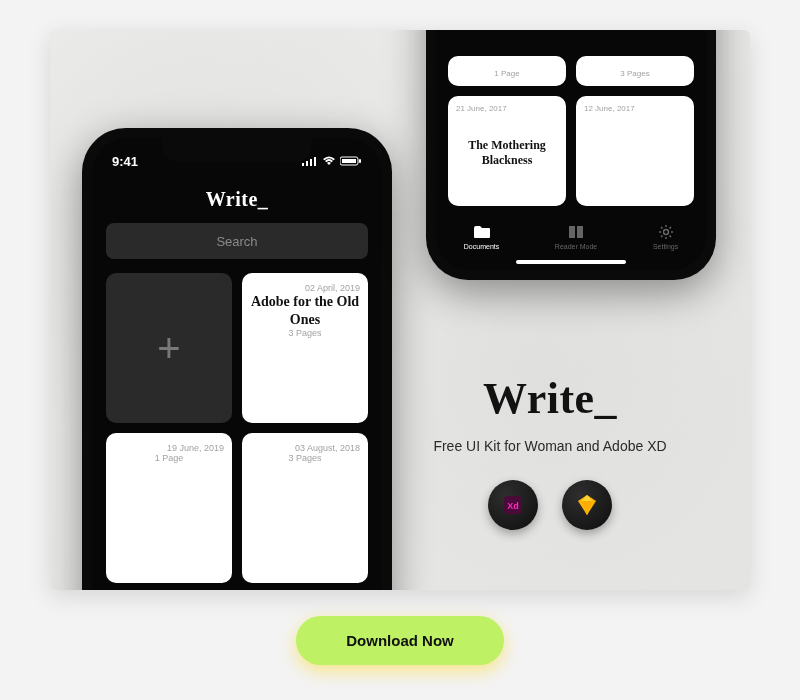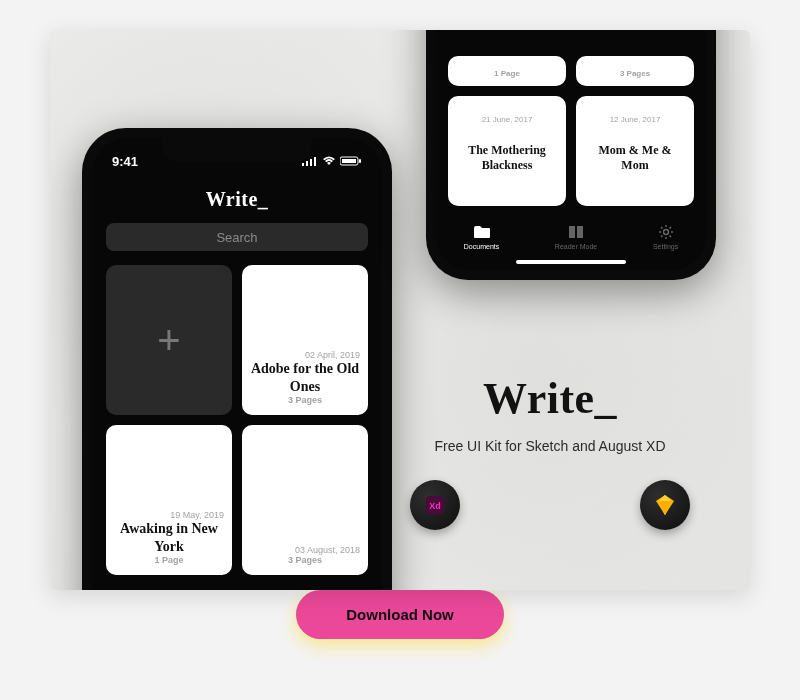--- a/index.html
+++ b/index.html
@@ -81,40 +81,40 @@
   font-family: Georgia, "Times New Roman", serif;
   font-weight: 700;
   font-size: 20px;
   margin: 14px 0 12px;
   letter-spacing: 0.5px;
 }
 .search-bar {
   margin: 0 14px 14px;
   background: #2a2a2a;
   border-radius: 8px;
-  height: 28px;
+  height: 36px;
   display: flex;
   align-items: center;
   justify-content: center;
   color: #8a8a8a;
   font-size: 13px;
 }
 .cards-grid {
   display: grid;
   grid-template-columns: 1fr 1fr;
   gap: 10px;
   padding: 0 14px;
 }
 .doc-card {
   background: #fff;
   border-radius: 10px;
   height: 150px;
   display: flex;
   flex-direction: column;
-  justify-content: flex-end;
+  justify-content: flex-start;
   padding: 10px 8px;
 }
 .doc-card.new {
   background: #2a2a2a;
   align-items: center;
   justify-content: center;
 }
 .plus {
   color: #787878;
   font-size: 40px;
@@ -122,21 +122,21 @@
 }
 .doc-date { font-size: 9px; color: #a2a2a2; text-align: right; }
 .doc-title {
   font-family: Georgia, "Times New Roman", serif;
   font-weight: 700;
   font-size: 14px;
   color: #111;
   text-align: center;
   line-height: 1.25;
 }
-.doc-pages { font-size: 9px; color: #a2a2a2; text-align: center; font-weight: bold; }
+.doc-pages { font-size: 9px; color: #a2a2a2; text-align: center; }
 
 
 .phone-right {
   position: absolute;
   right: 34px;
   top: -360px;
   width: 290px;
   height: 610px;
   background: #0a0a0a;
   border-radius: 42px;
@@ -162,21 +162,21 @@
 }
 .doc-card-r {
   background: #fff;
   border-radius: 10px;
   display: flex;
   flex-direction: column;
   padding: 8px;
 }
 .doc-card-r.top { height: 30px; justify-content: flex-end; }
 .doc-card-r.mid { height: 110px; justify-content: space-between; }
-.doc-card-r .doc-date { font-size: 8px; text-align: center; margin-top: 11px; }
+.doc-card-r .doc-date { font-size: 8px; text-align: left; }
 .doc-card-r .doc-title { font-size: 12px; }
 .doc-card-r .doc-pages { font-size: 8px; }
 .tab-bar {
   margin-top: 10px;
   display: flex;
   justify-content: space-around;
   padding: 8px 0 4px;
 }
 .tab-item {
   display: flex;
@@ -212,37 +212,38 @@
   letter-spacing: 0.5px;
 }
 .promo-sub {
   margin-top: 14px;
   font-size: 14px;
   color: #2b2b2b;
 }
 .badges {
   margin-top: 26px;
   display: flex;
-  justify-content: space-between;
+  justify-content: center;
   gap: 24px;
 }
 .badge {
   width: 50px;
   height: 50px;
   border-radius: 50%;
   background: radial-gradient(circle at 35% 30%, #2e2e2e, #0e0e0e);
   display: flex;
   align-items: center;
   justify-content: center;
   box-shadow: 0 4px 10px rgba(0,0,0,0.3);
 }
 
 
 .download-btn {
-  background: #ec4899;
+  margin-top: 26px;
+  background: #bef264;
   color: #111;
   border: none;
   border-radius: 30px;
   padding: 16px 50px;
   font-size: 15px;
   font-weight: 600;
   box-shadow: 0 6px 18px rgba(255,212,0,0.45);
   cursor: pointer;
   text-align: center;
 }
@@ -288,22 +289,21 @@
       <div class="cards-grid">
         <div class="doc-card new">
           <span class="plus">+</span>
         </div>
         <div class="doc-card">
           <div class="doc-date">02 April, 2019</div>
           <div class="doc-title">Adobe for the Old Ones</div>
           <div class="doc-pages">3 Pages</div>
         </div>
         <div class="doc-card">
-          <div class="doc-date">19 May, 2019</div>
-          <div class="doc-title">Awaking in New York</div>
+          <div class="doc-date">19 June, 2019</div>
           <div class="doc-pages">1 Page</div>
         </div>
         <div class="doc-card">
           <div class="doc-date">03 August, 2018</div>
           <div class="doc-pages">3 Pages</div>
         </div>
 
       </div>
     </div>
   </div>
@@ -317,21 +317,20 @@
         <div class="doc-card-r top">
           <div class="doc-pages">3 Pages</div>
         </div>
         <div class="doc-card-r mid">
           <div class="doc-date">21 June, 2017</div>
           <div class="doc-title">The Mothering Blackness</div>
           <div style="height:6px"></div>
         </div>
         <div class="doc-card-r mid">
           <div class="doc-date">12 June, 2017</div>
-          <div class="doc-title">Mom &amp; Me &amp; Mom</div>
           <div style="height:6px"></div>
         </div>
       </div>
       <div class="tab-bar">
         <div class="tab-item active">
           <span class="tab-icon">
             <svg width="18" height="14" viewBox="0 0 18 14">
                 <path d="M1 3 Q1 1 3 1 L7 1 L9 3 L16 3 Q17 3 17 4 L17 12 Q17 13 16 13 L2 13 Q1 13 1 12 Z" fill="#fff"></path>
               </svg>
           </span>
@@ -355,21 +354,21 @@
           </span>
           <span>Settings</span>
         </div>
       </div>
       <div class="home-ind"></div>
     </div>
   </div>
 
   <div class="promo">
     <div class="promo-title">Write_</div>
-    <div class="promo-sub">Free UI Kit for Sketch and August XD</div>
+    <div class="promo-sub">Free UI Kit for Woman and Adobe XD</div>
     <div class="badges">
       <div class="badge">
         <svg width="24" height="24" viewBox="0 0 24 24">
           <rect x="3" y="3" width="18" height="18" rx="4" fill="#4a0a3a"></rect>
           <text x="12" y="16" text-anchor="middle" font-size="9" font-weight="700" fill="#ff2bc2" font-family="sans-serif">Xd</text>
         </svg>
       </div>
       <div class="badge">
         <svg width="24" height="22" viewBox="0 0 24 22">
           <path d="M12 1 L21 7 L12 21 L3 7 Z" fill="#fdb300"></path>

